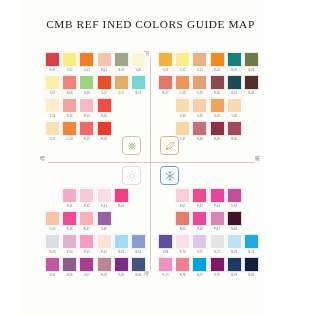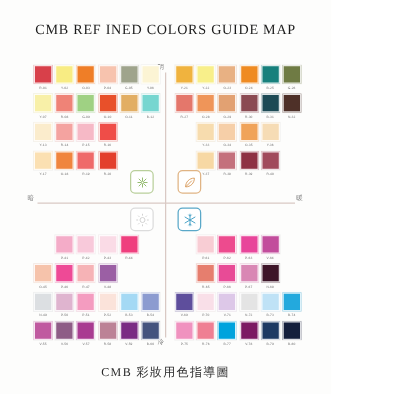--- a/index.html
+++ b/index.html
@@ -3,21 +3,21 @@
 <meta charset="utf-8">
 <style>
   html,body{margin:0;padding:0;}
   body{
     width:265px;height:315px;
     background:#ffffff;
     font-family:"Liberation Sans", sans-serif;
     overflow:hidden;
     position:relative;
   }
-  #page{position:relative;width:265px;height:315px;background:#fdfdfc;}
+  #page{position:relative;width:265px;height:315px;background:#fdfdfc;margin-left:18px;}
 
   
   .title{
     position:absolute;left:0;top:18px;width:265px;
     text-align:center;
     font-family:"Liberation Serif", serif;
     font-size:11.3px;
     letter-spacing:.6px;
     color:#1b1b1b;
     white-space:nowrap;
@@ -528,15 +528,14 @@
       </svg>
     </div>
     <div class="sicon" id="ic-winter">
       <svg width="12" height="12" viewBox="0 0 24 24" fill="none" stroke="#3f9ec4" stroke-width="1.5">
         <path d="M12 2v20M3.5 7l17 10M20.5 7l-17 10"></path>
         <path d="M12 6l-2.5-2.5M12 6l2.5-2.5M12 18l-2.5 2.5M12 18l2.5 2.5"></path>
       </svg>
     </div>
   </div>
 
-  <div class="footer">CMB  彩妝用色指導圖</div>
 
 </div>
 
 </body></html>

